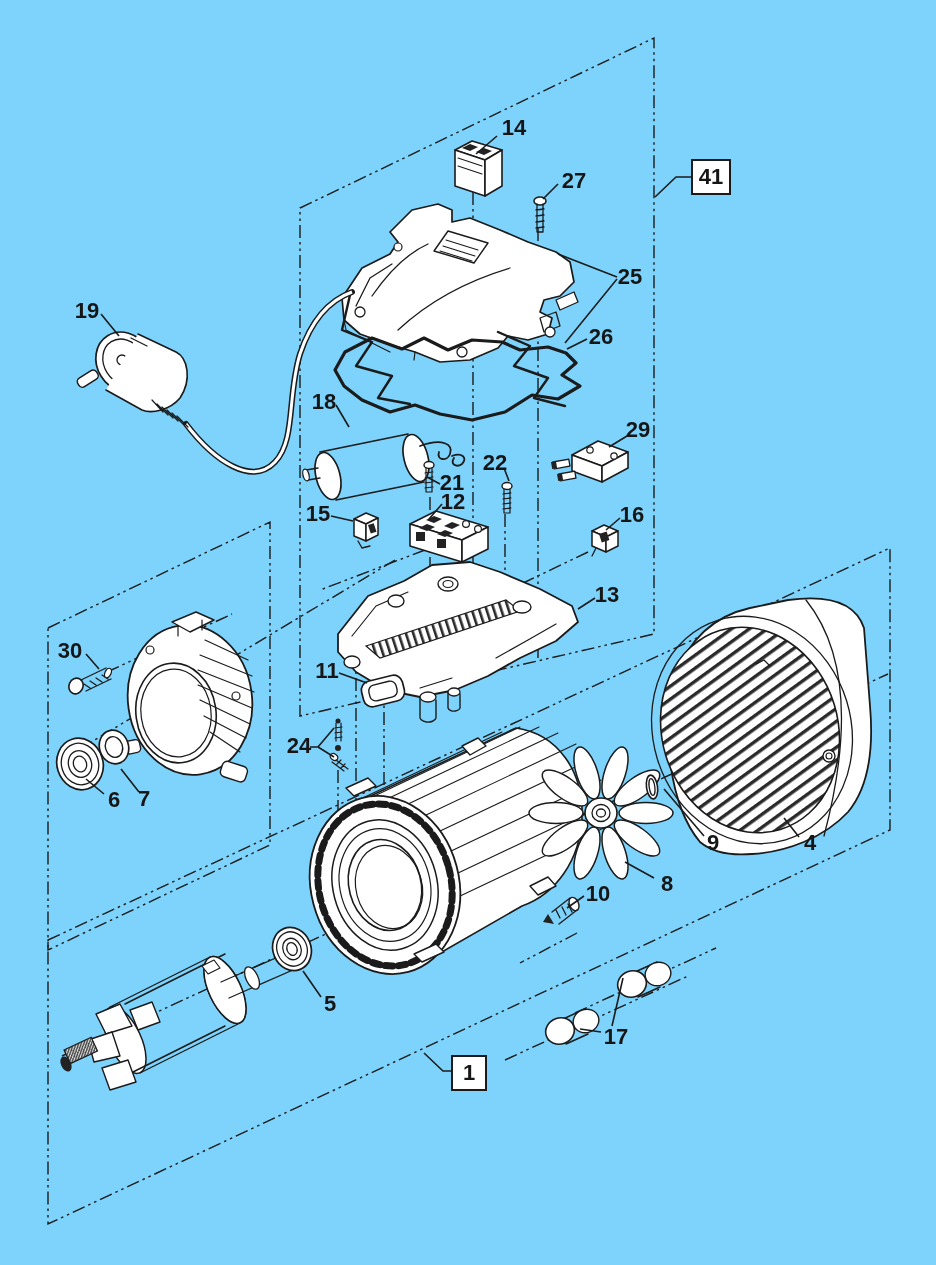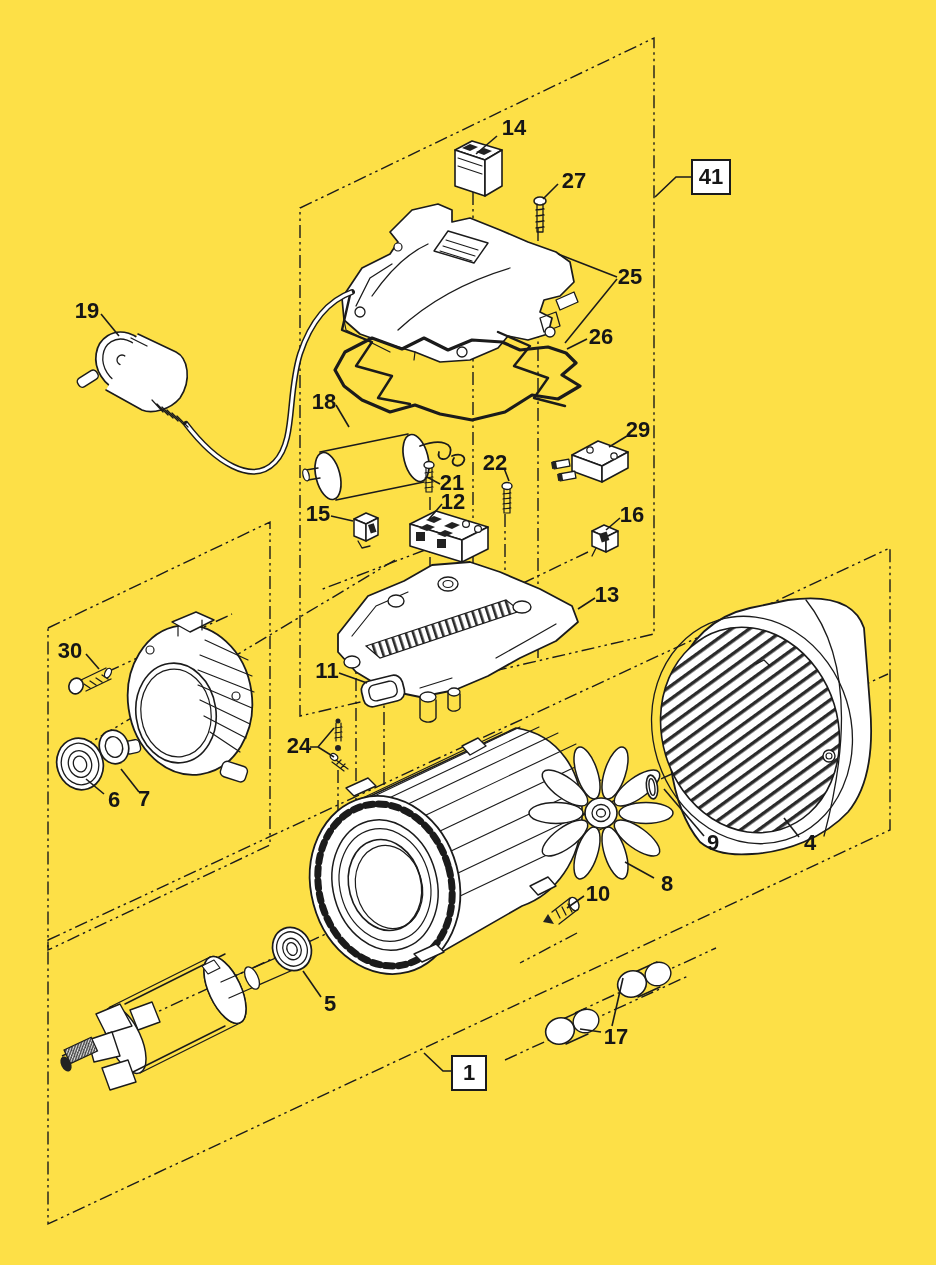--- a/index.html
+++ b/index.html
@@ -1,16 +1,16 @@
 <!DOCTYPE html>
 <html><head>
 <meta charset="utf-8">
 <style>
   html,body{margin:0;padding:0;background:#ffffff;}
-  .stage{position:relative;width:936px;height:1265px;background:#fde047;overflow:hidden;}
+  .stage{position:relative;width:936px;height:1265px;background:#7dd3fc;overflow:hidden;}
   svg{position:absolute;left:0;top:0;}
   .lbl{font-family:"Liberation Sans",sans-serif;font-size:22px;font-weight:700;fill:#161616;}
   .ln{stroke:#1b1b1b;fill:none;stroke-linecap:round;stroke-linejoin:round;}
   .dd{stroke:#1b1b1b;fill:none;stroke-width:1.4;stroke-dasharray:13 4 2.5 4 2.5 4;}
   .ldr{stroke:#1b1b1b;fill:none;stroke-width:1.6;}
   .w{fill:#ffffff;}
   .dk{fill:#222222;stroke:none;}
 </style>
 </head>
 <body>

